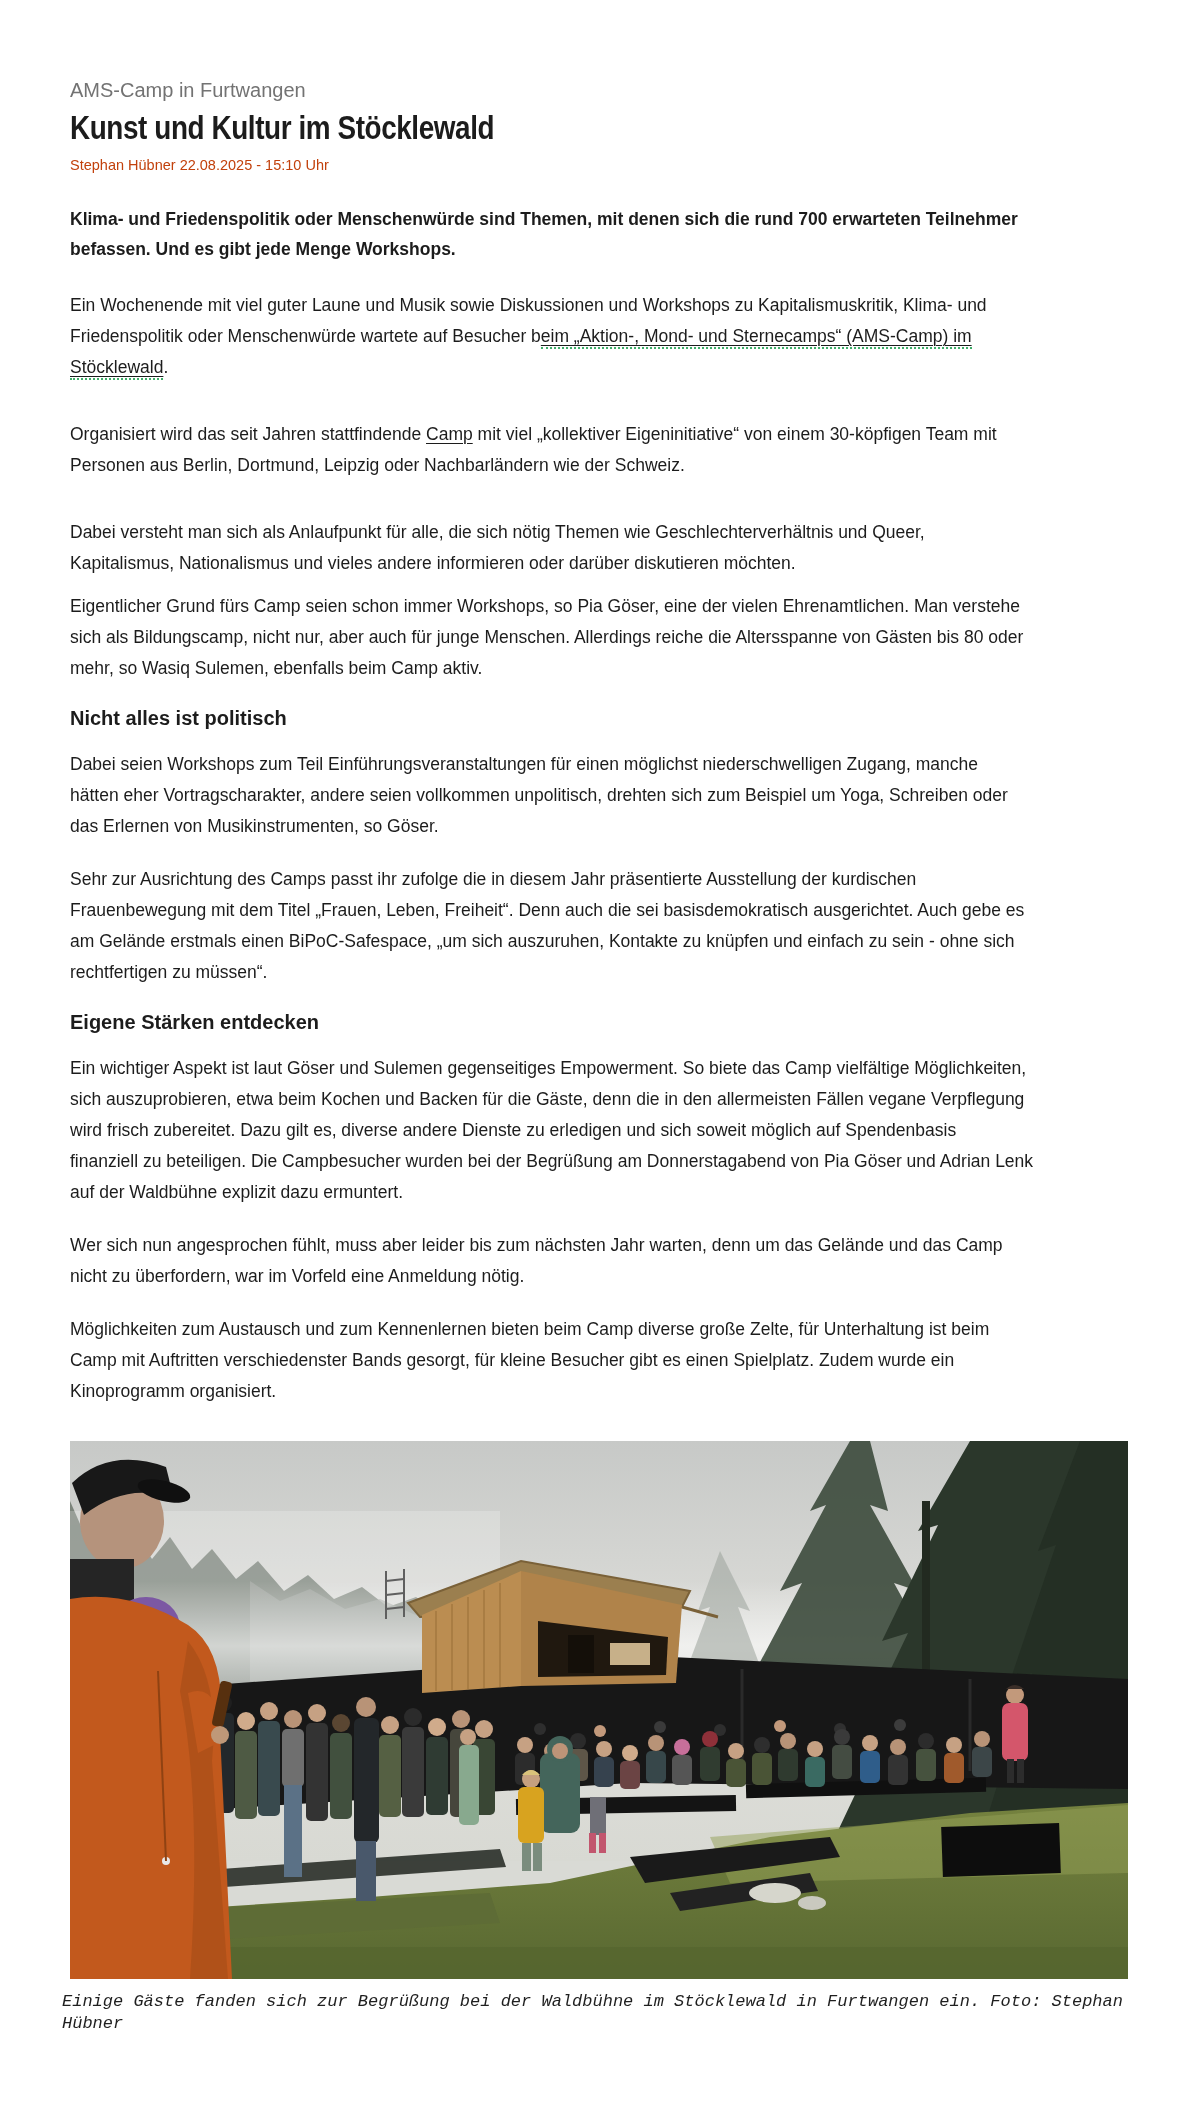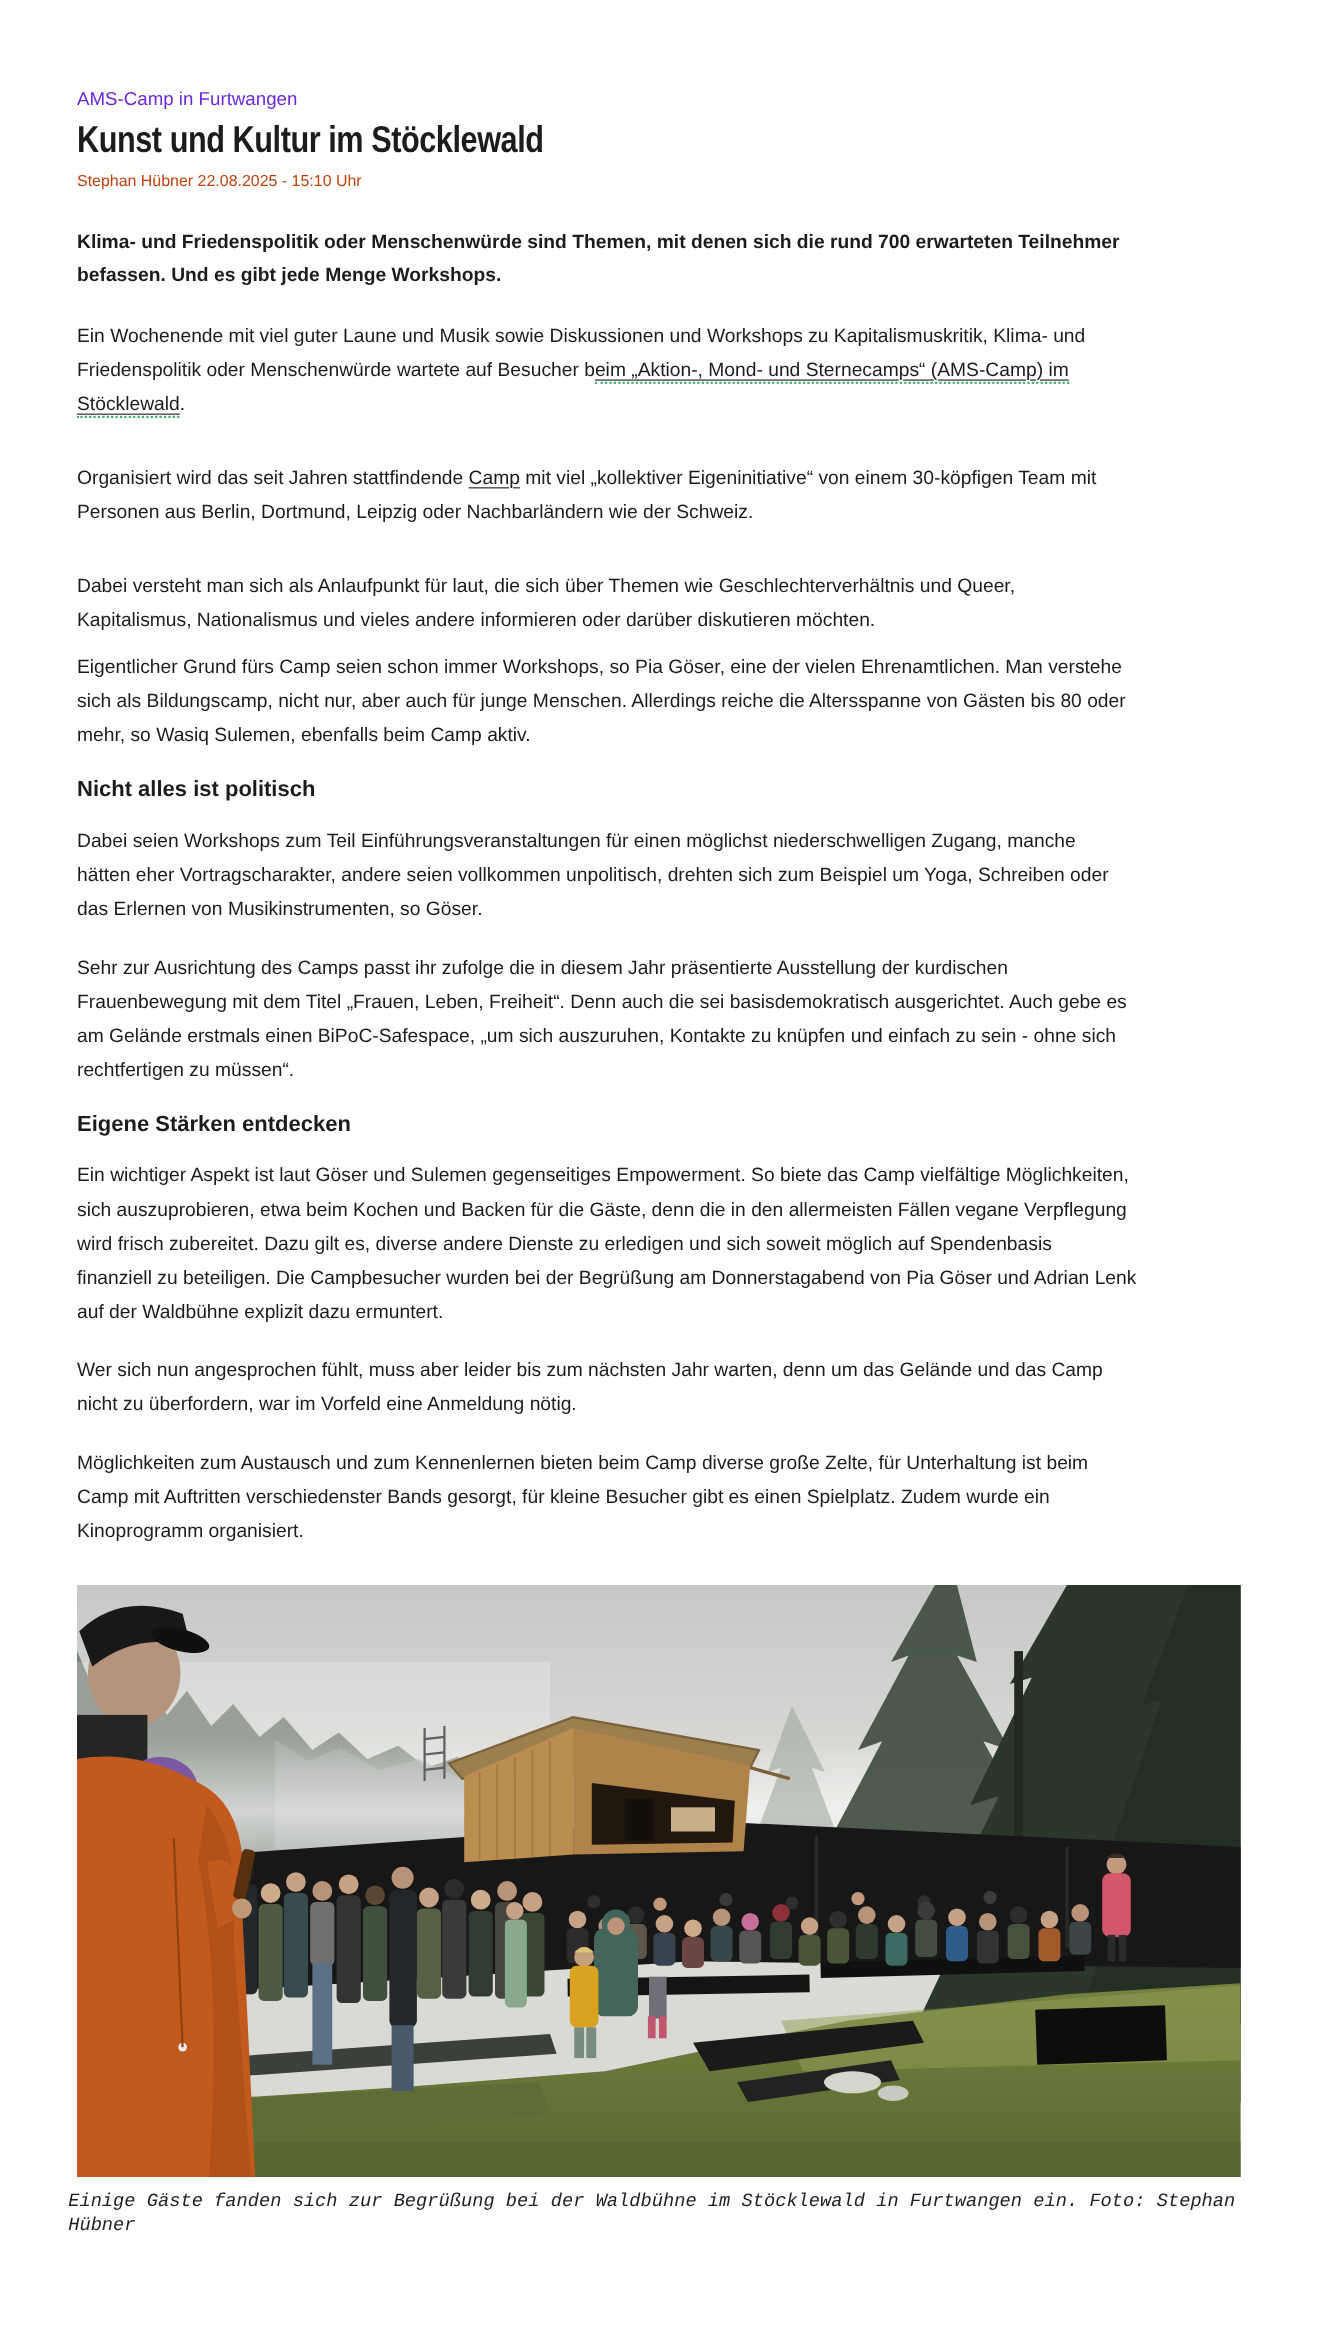--- a/index.html
+++ b/index.html
@@ -2,21 +2,21 @@
 <html lang="de"><head>
 <meta charset="utf-8">
 <style>
   html,body{margin:0;padding:0;background:#fff;}
   body{
     width:1200px;height:2114px;overflow:hidden;
     font-family:"Liberation Sans",sans-serif;color:#1c1c1c;
     -webkit-font-smoothing:antialiased;
   }
   .page{padding:80px 70px 0 70px;width:1060px;}
-  .kicker{font-size:17px;line-height:20px;margin:0 0 8px;color:#6d28d9;}
+  .kicker{font-size:20px;line-height:20px;margin:0 0 8px;color:#737373;}
   h1.title{
     font-size:34px;line-height:38px;margin:0 0 10px;font-weight:700;
     letter-spacing:-.5px;white-space:nowrap;
     transform:scaleX(.82);transform-origin:left center;
   }
   .byline{font-size:14.5px;line-height:18px;color:#c2410c;margin:0 0 30px;}
   .lead{font-size:17.5px;font-weight:700;line-height:30px;margin:0 0 26px;white-space:pre-line;}
   p.body{font-size:17.5px;line-height:31px;margin:0 0 22px;white-space:pre-line;}
   p.gap-lg{margin-top:36px;}
   p.tight{margin-bottom:12px;}
@@ -47,21 +47,21 @@
   <p class="lead">Klima- und Friedenspolitik oder Menschenwürde sind Themen, mit denen sich die rund 700 erwarteten Teilnehmer
 befassen. Und es gibt jede Menge Workshops.</p>
 
   <p class="body"><span>Ein Wochenende mit viel guter Laune und Musik sowie Diskussionen und Workshops zu Kapitalismuskritik, Klima- und
 Friedenspolitik oder Menschenwürde wartete auf Besucher b</span><a class="article-link link-dotted">eim „Aktion-, Mond- und Sternecamps“ (AMS-Camp) im
 Stöcklewald</a><span>.</span></p>
 
   <p class="body gap-lg"><span>Organisiert wird das seit Jahren stattfindende </span><a class="article-link">Camp</a><span> mit viel „kollektiver Eigeninitiative“ von einem 30-köpfigen Team mit
 Personen aus Berlin, Dortmund, Leipzig oder Nachbarländern wie der Schweiz.</span></p>
 
-  <p class="body gap-lg tight">Dabei versteht man sich als Anlaufpunkt für laut, die sich über Themen wie Geschlechterverhältnis und Queer,
+  <p class="body gap-lg tight">Dabei versteht man sich als Anlaufpunkt für alle, die sich nötig Themen wie Geschlechterverhältnis und Queer,
 Kapitalismus, Nationalismus und vieles andere informieren oder darüber diskutieren möchten.</p>
 
   <p class="body">Eigentlicher Grund fürs Camp seien schon immer Workshops, so Pia Göser, eine der vielen Ehrenamtlichen. Man verstehe
 sich als Bildungscamp, nicht nur, aber auch für junge Menschen. Allerdings reiche die Altersspanne von Gästen bis 80 oder
 mehr, so Wasiq Sulemen, ebenfalls beim Camp aktiv.</p>
 
   <h2 class="sub">Nicht alles ist politisch</h2>
 
   <p class="body">Dabei seien Workshops zum Teil Einführungsveranstaltungen für einen möglichst niederschwelligen Zugang, manche
 hätten eher Vortragscharakter, andere seien vollkommen unpolitisch, drehten sich zum Beispiel um Yoga, Schreiben oder

